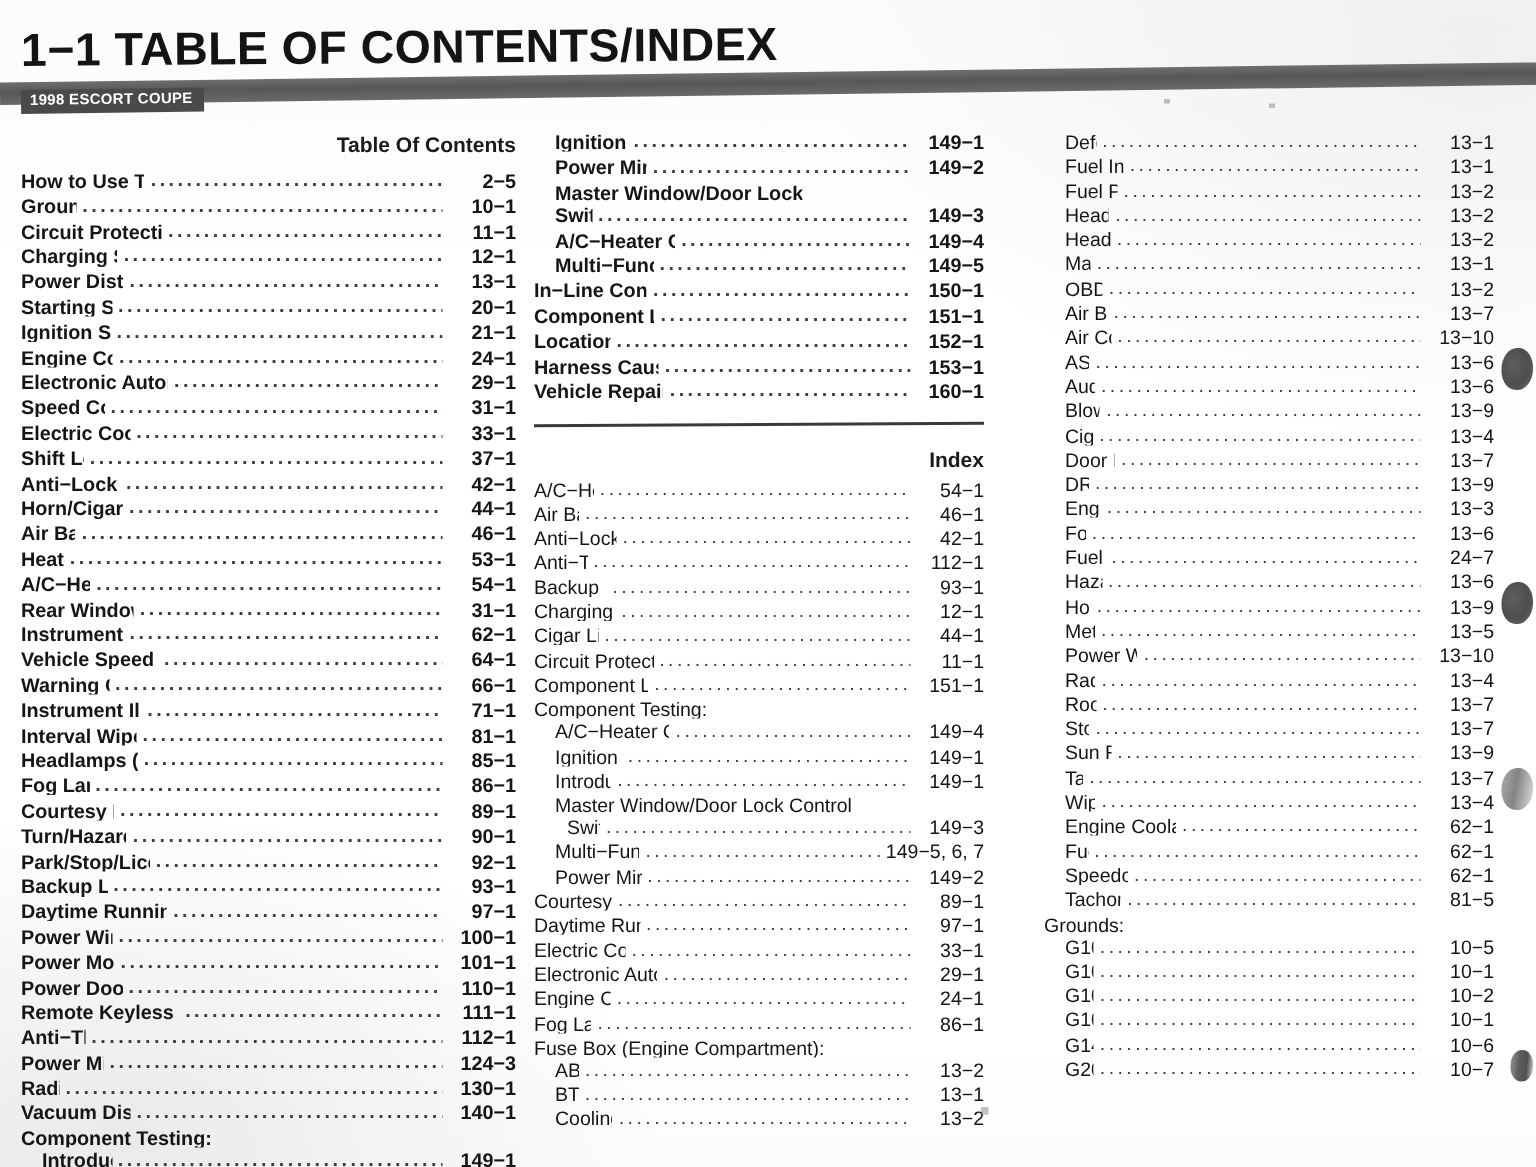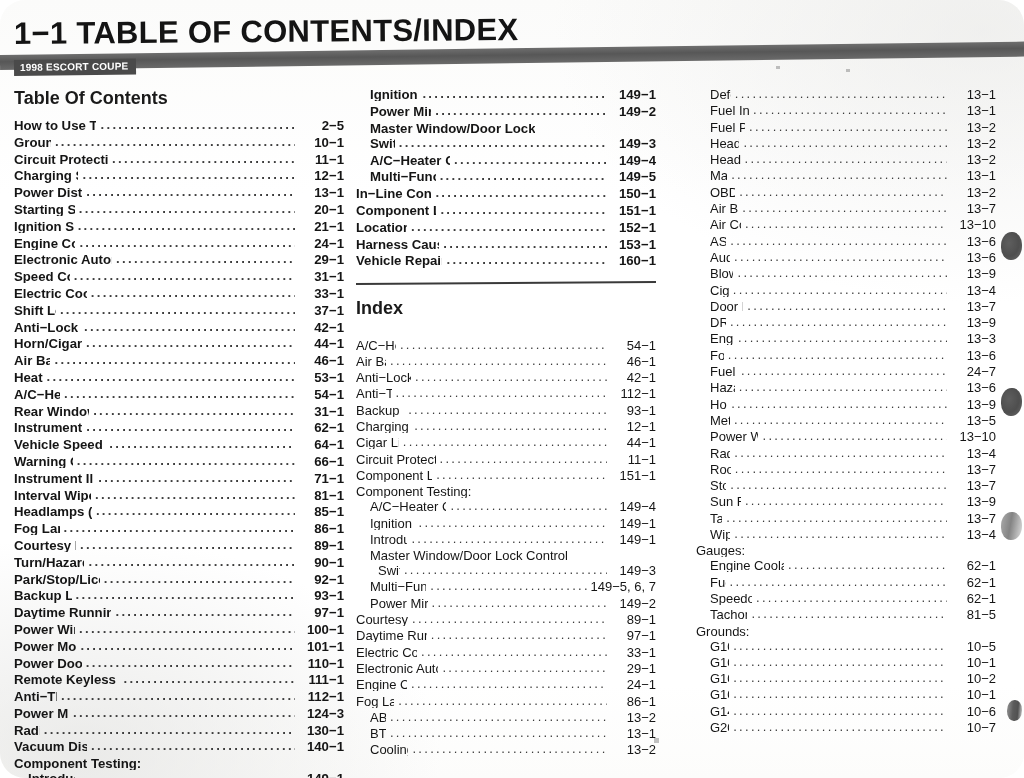--- a/index.html
+++ b/index.html
@@ -9,21 +9,20 @@
   }
   body {
     font-family: "Liberation Sans", sans-serif;
   }
   #page {
     position: relative;
     width: 1024px;
     height: 778px;
     overflow: hidden;
     background: #fdfdfc;
-    border-radius: 25px;
   }
   
   #paper-tint {
     position: absolute;
     inset: 0;
     background:
       radial-gradient(ellipse 50% 40% at 8% 97%, rgba(228,228,226,0.75) 0%, rgba(255,255,255,0) 70%),
       radial-gradient(ellipse 60% 50% at 96% 4%, rgba(232,232,230,0.6) 0%, rgba(255,255,255,0) 70%),
       linear-gradient(180deg, #fbfbfa 0%, #ffffff 25%, #ffffff 88%, #fcfcfb 100%);
     pointer-events: none;
@@ -77,29 +76,29 @@
   
   .column {
     position: absolute;
     top: 88px;
   }
   #col-1 { left: 14px;  width: 330px; }
   #col-2 { left: 356px; width: 300px; }
   #col-3 { left: 696px; width: 300px; }
 
   .col-heading {
-    text-align: left;
-    font-size: 18px;
+    text-align: right;
+    font-size: 14px;
     font-weight: bold;
     color: #1a1a1a;
     margin-bottom: 10px;
   }
   #col-2 .col-heading.index-heading {
     margin-top: 14px;
-    margin-bottom: 20px;
+    margin-bottom: 6px;
   }
   .section-rule {
     height: 2px;
     background: #3a3a3a;
     margin-top: 14px;
     transform: rotate(-0.35deg);
   }
 
   
   .entry {
@@ -558,20 +557,23 @@
         <div class="entry">
           <span class="label">Engine Controls</span>
           <span class="dots">............................................................</span>
           <span class="page">24−1</span>
         </div>
         <div class="entry">
           <span class="label">Fog Lamps</span>
           <span class="dots">............................................................</span>
           <span class="page">86−1</span>
         </div>
+        <div class="entry group">
+          <span class="label">Fuse Box (Engine Compartment):</span>
+        </div>
         <div class="entry indent-1">
           <span class="label">ABS</span>
           <span class="dots">............................................................</span>
           <span class="page">13−2</span>
         </div>
         <div class="entry indent-1">
           <span class="label">BTN</span>
           <span class="dots">............................................................</span>
           <span class="page">13−1</span>
         </div>
@@ -717,23 +719,20 @@
         </div>
         <div class="entry indent-1">
           <span class="label">Tail</span>
           <span class="dots">............................................................</span>
           <span class="page">13−7</span>
         </div>
         <div class="entry indent-1">
           <span class="label">Wiper</span>
           <span class="dots">............................................................</span>
           <span class="page">13−4</span>
-        </div>
-        <div class="entry group">
-          <span class="label">Gauges:</span>
         </div>
         <div class="entry indent-1">
           <span class="label">Engine Coolant Temperature</span>
           <span class="dots">............................................................</span>
           <span class="page">62−1</span>
         </div>
         <div class="entry indent-1">
           <span class="label">Fuel</span>
           <span class="dots">............................................................</span>
           <span class="page">62−1</span>

